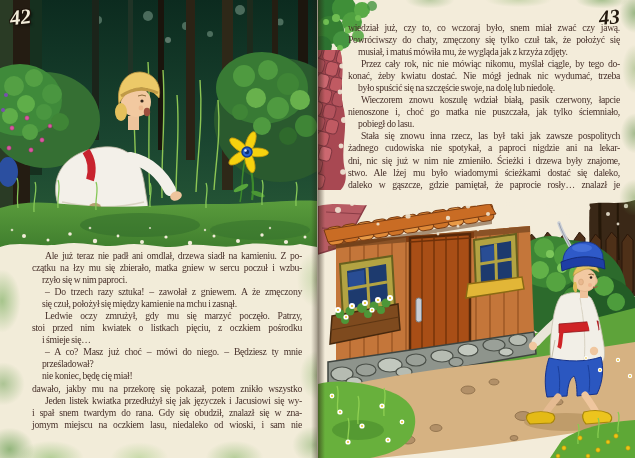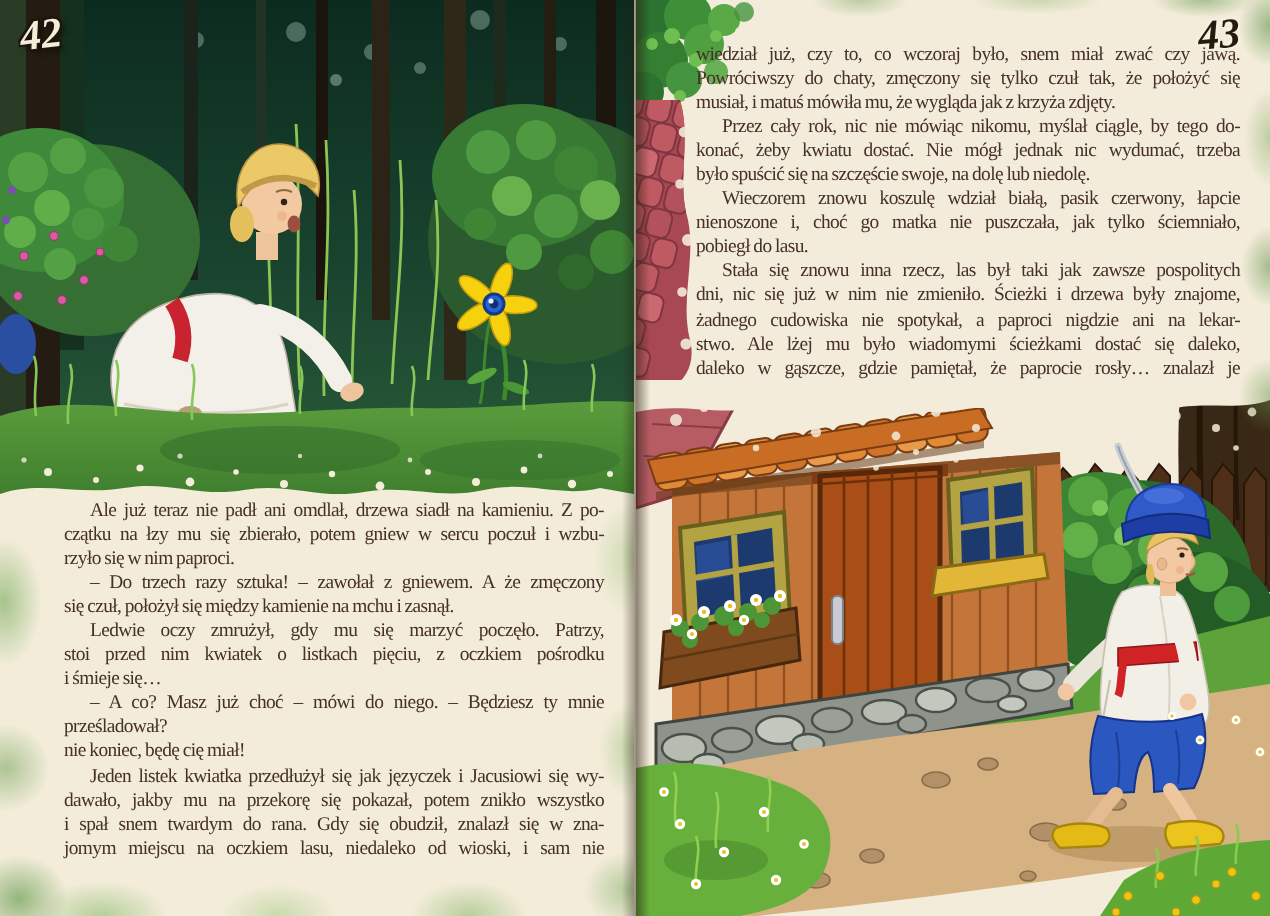--- a/index.html
+++ b/index.html
@@ -11,21 +11,21 @@
   .illu{position:absolute;display:block;}
   .illu-forest{left:0;top:0;width:317px;height:255px;}
   .illu-cottage{left:0;top:190px;width:317px;height:268px;}
   .roof-edge{left:0;top:50px;width:30px;height:142px;}
   .foliage-corner{left:0;top:0;width:60px;height:62px;}
   .text-panel{position:absolute;z-index:10;color:#47302a;font-size:9.7px;line-height:12.05px;
               letter-spacing:-0.3px;word-spacing:-0.4px;}
   .tp-left{left:32px;top:250px;width:270px;}
   .tp-right{left:30px;top:22px;width:272px;}
   .tl{white-space:nowrap;text-align:justify;text-align-last:justify;}
-  .tl.end{text-align-last:left;}
+  .tl.end{text-align-last:left;margin-left:10px;}
   .tl.ind{text-indent:13px;}
   .pn{position:absolute;z-index:25;font-style:italic;font-weight:bold;font-size:21px;}
   .pn-left{left:10px;top:5px;color:#f3edda;transform:rotate(-7deg);
            text-shadow:1px 1px 0 #1e150c,-1px -1px 0 #1e150c,1px -1px 0 #1e150c,
                        -1px 1px 0 #1e150c,2px 2px 3px rgba(0,0,0,.55);}
   .pn-right{right:15px;top:5px;color:#241a10;transform:rotate(-5deg);
             text-shadow:1px 1px 0 rgba(246,240,222,.95),-1px -1px 0 rgba(246,240,222,.8),
                         0 0 5px rgba(246,240,222,.95);}
   .gutter{position:absolute;left:311px;top:0;width:14px;height:458px;z-index:30;pointer-events:none;
           background:linear-gradient(90deg,rgba(40,28,16,0),rgba(40,28,16,.34) 42%,
@@ -214,32 +214,32 @@
           <circle cx="270" cy="228" r="1.2" opacity=".8"></circle>
       </g>
     </svg>
 
     <div class="mottle mottle-left"></div>
 
     <div class="pn pn-left">42</div>
 
     <div class="text-panel tp-left">
       <div class="tl ind">Ale już teraz nie padł ani omdlał, drzewa siadł na kamieniu. Z po-</div>
-      <div class="tl">czątku na łzy mu się zbierało, potem gniew w sercu poczuł i wzbu-</div>
+      <div class="tl">czątku na łzy mu się zbierało, matka gniew w sercu poczuł i wzbu-</div>
       <div class="tl end">rzyło się w nim paproci.</div>
       <div class="tl ind">– Do trzech razy sztuka! – zawołał z gniewem. A że zmęczony</div>
       <div class="tl end">się czuł, położył się między kamienie na mchu i zasnął.</div>
       <div class="tl ind">Ledwie oczy zmrużył, gdy mu się marzyć poczęło. Patrzy,</div>
       <div class="tl">stoi przed nim kwiatek o listkach pięciu, z oczkiem pośrodku</div>
       <div class="tl end">i śmieje się…</div>
       <div class="tl ind">– A co? Masz już choć – mówi do niego. – Będziesz ty mnie</div>
       <div class="tl end">prześladował?</div>
       <div class="tl end">nie koniec, będę cię miał!</div>
+      <div class="tl">dawało, jakby mu na przekorę się pokazał, potem znikło wszystko</div>
       <div class="tl ind">Jeden listek kwiatka przedłużył się jak języczek i Jacusiowi się wy-</div>
-      <div class="tl">dawało, jakby mu na przekorę się pokazał, potem znikło wszystko</div>
       <div class="tl">i spał snem twardym do rana. Gdy się obudził, znalazł się w zna-</div>
       <div class="tl">jomym miejscu na oczkiem lasu, niedaleko od wioski, i sam nie</div>
     </div>
   </div>
 
   <div class="page page-right">
 
     <svg class="illu foliage-corner" viewBox="0 0 60 62">
       <circle cx="8" cy="10" r="16" fill="#2c7230"></circle>
         <circle cx="26" cy="8" r="12" fill="#3f8f38"></circle>
@@ -601,21 +601,21 @@
       <div class="tl">wiedział już, czy to, co wczoraj było, snem miał zwać czy jawą.</div>
       <div class="tl">Powróciwszy do chaty, zmęczony się tylko czuł tak, że położyć się</div>
       <div class="tl end">musiał, i matuś mówiła mu, że wygląda jak z krzyża zdjęty.</div>
       <div class="tl ind">Przez cały rok, nic nie mówiąc nikomu, myślał ciągle, by tego do-</div>
       <div class="tl">konać, żeby kwiatu dostać. Nie mógł jednak nic wydumać, trzeba</div>
       <div class="tl end">było spuścić się na szczęście swoje, na dolę lub niedolę.</div>
       <div class="tl ind">Wieczorem znowu koszulę wdział białą, pasik czerwony, łapcie</div>
       <div class="tl">nienoszone i, choć go matka nie puszczała, jak tylko ściemniało,</div>
       <div class="tl end">pobiegł do lasu.</div>
       <div class="tl ind">Stała się znowu inna rzecz, las był taki jak zawsze pospolitych</div>
+      <div class="tl">żadnego cudowiska nie spotykał, a paproci nigdzie ani na lekar-</div>
       <div class="tl">dni, nic się już w nim nie zmieniło. Ścieżki i drzewa były znajome,</div>
-      <div class="tl">żadnego cudowiska nie spotykał, a paproci nigdzie ani na lekar-</div>
       <div class="tl">stwo. Ale lżej mu było wiadomymi ścieżkami dostać się daleko,</div>
       <div class="tl">daleko w gąszcze, gdzie pamiętał, że paprocie rosły… znalazł je</div>
     </div>
   </div>
 
   <div class="gutter"></div>
 </div>
 
 </body></html>

